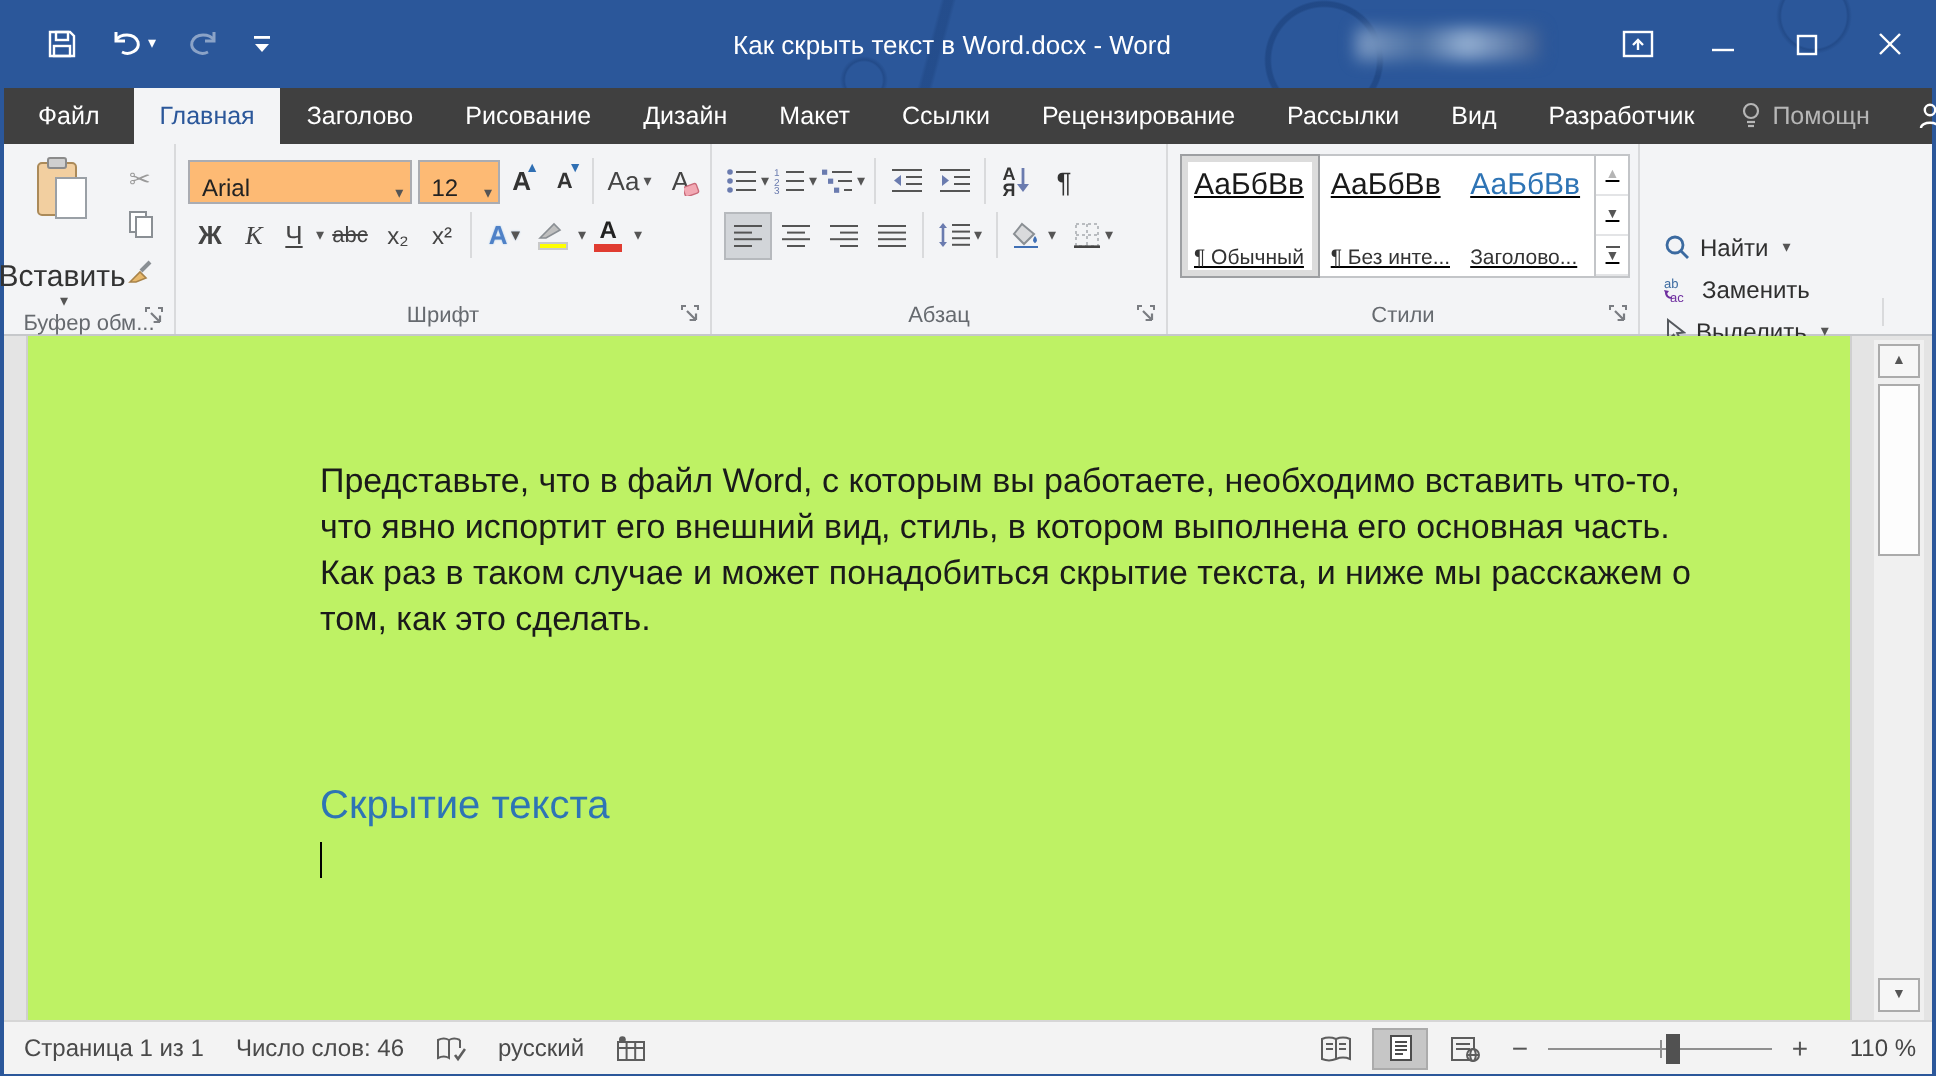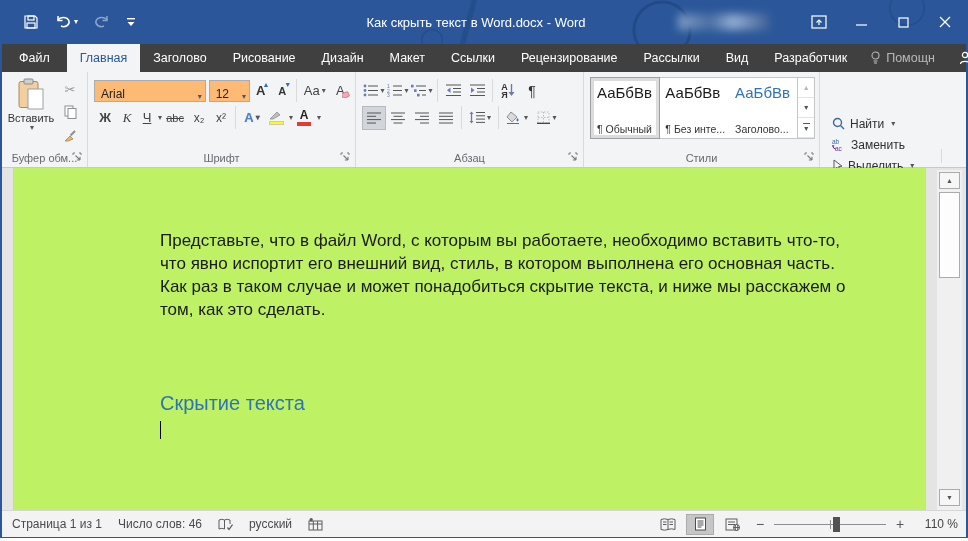--- a/index.html
+++ b/index.html
@@ -45,21 +45,21 @@
   .group-label { font-size:11px; color:#666a6f; }
   .launcher { position:absolute; right:3px; bottom:3px; width:12px; height:12px; cursor:pointer; color:#7a7d82; }
   .rbtn { display:inline-flex; align-items:center; justify-content:center; border:1px solid transparent; background:none; cursor:pointer; color:#444; }
   .sep-v { width:1px; background:#d9dadc; align-self:stretch; margin:2px 3px; }
   .caret { font-size:8px; color:#555; line-height:1; margin-left:2px; }
 
   
   .g-clipboard { width:86px; }
   .g-clipboard .group-body { display:flex; gap:4px; }
   .paste-btn { display:flex; flex-direction:column; align-items:center; width:46px; background:none; border:1px solid transparent; cursor:pointer; }
-  .paste-btn .lbl { font-size:11px; color:#333; margin-top:2px; }
+  .paste-btn .lbl { font-size:15px; color:#333; margin-top:20px; }
   .small-col { display:flex; flex-direction:column; gap:3px; padding-top:2px; }
   .small-col .rbtn { width:24px; height:20px; }
 
   
   .g-font { width:268px; }
   .rib-row { display:flex; align-items:center; height:27px; }
   .combo { display:flex; align-items:flex-end; background:#fdba74; border:1px solid #aaacb2; height:22px; padding:0 3px 0 6px; font-size:12px; color:#222; cursor:pointer; }
   .combo .combo-arrow { margin-left:auto; padding-left:6px; font-size:8px; color:#555; }
   .combo.font-name { width:114px; }
   .combo.font-size { width:42px; margin-left:3px; }
@@ -545,21 +545,21 @@
         <span class="launcher">
           <svg width="10" height="10" viewBox="0 0 10 10" stroke="#7a7d82" fill="none">
               <path d="M1 3 V1 H3 M7 1 H9 V3"></path>
               <path d="M3.5 3.5 L8 8 M8 8 V4.8 M8 8 H4.8" stroke-width="1.1"></path>
             </svg>
         </span>
       </div>
     </div>
 
     <div class="group g-styles">
-      <div class="group-body" style="padding-top:4px;">
+      <div class="group-body" style="padding-top:4px;text-decoration:underline;">
         <div class="styles-gallery">
           <div class="style-card selected">
             <span class="style-preview">АаБбВв</span>
             <span class="style-name">¶ Обычный</span>
           </div>
           <div class="style-card">
             <span class="style-preview">АаБбВв</span>
             <span class="style-name">¶ Без инте...</span>
           </div>
           <div class="style-card">

